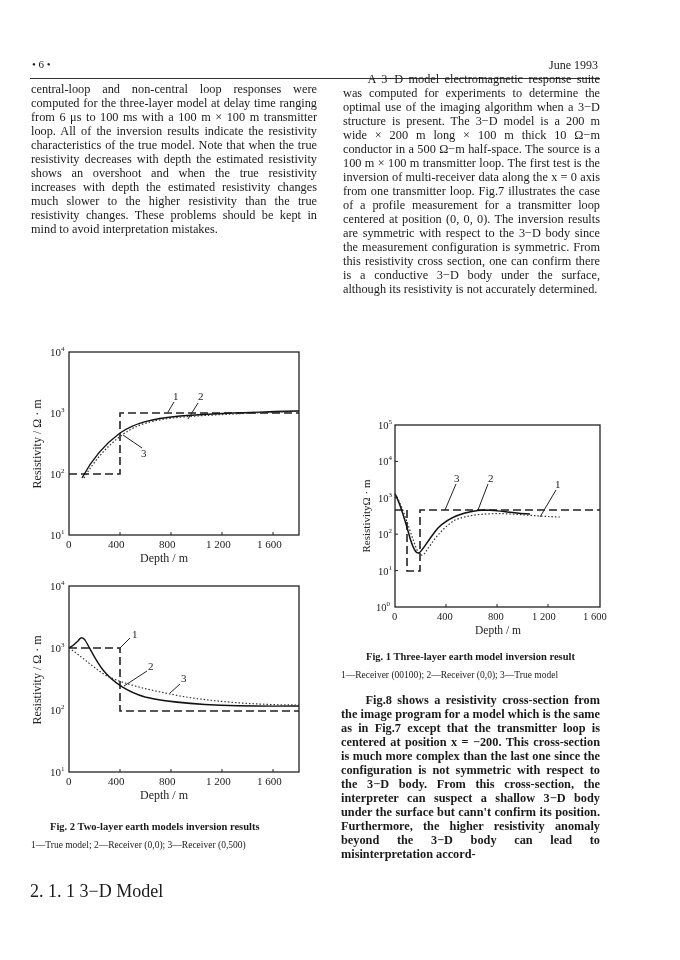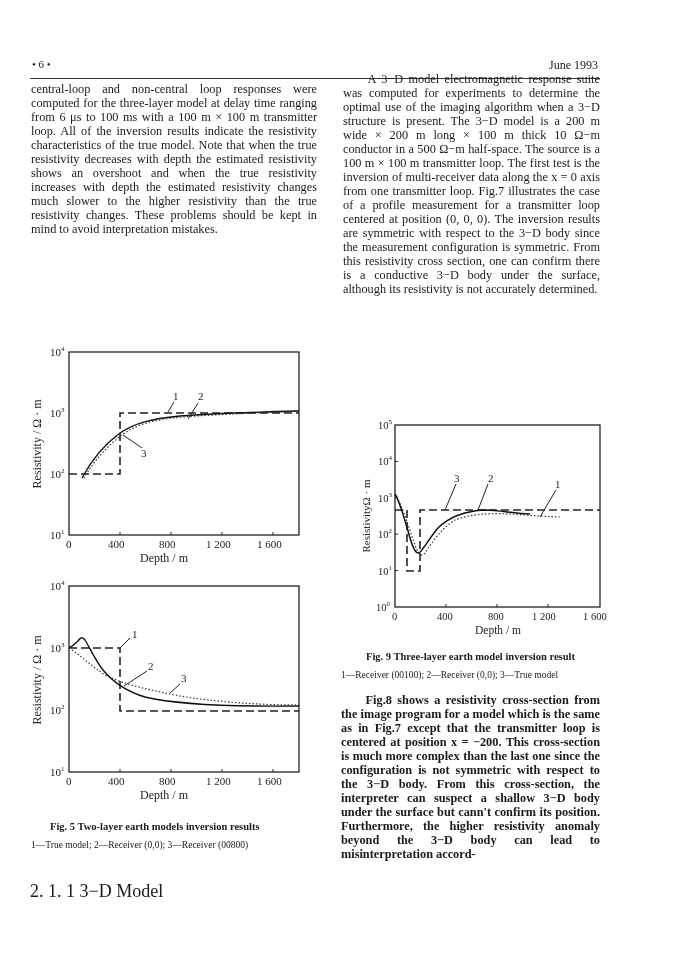--- a/index.html
+++ b/index.html
@@ -104,22 +104,22 @@
   <g font-size="11">
     <line x1="100" y1="68" x2="110" y2="58" stroke="#222"></line>
       <text x="112" y="58">1</text>
     <line x1="104" y1="106" x2="127" y2="91" stroke="#222"></line>
       <text x="128" y="90">2</text>
     <line x1="150" y1="113" x2="160" y2="104" stroke="#222"></line>
       <text x="161" y="102">3</text>
   </g>
 </svg>
 
-<div class="cap" style="left:50px;top:821px;">Fig. 5    Two-layer earth models inversion results</div>
-<div class="leg" style="left:31px;top:840px;">1—True model; 2—Receiver (0,0); 3—Receiver (00800)</div>
+<div class="cap" style="left:50px;top:821px;">Fig. 2    Two-layer earth models inversion results</div>
+<div class="leg" style="left:31px;top:840px;">1—True model; 2—Receiver (0,0); 3—Receiver (0,500)</div>
 
 <div class="sec">2. 1. 1    3−D Model</div>
 
 <svg class="fig" style="left:350px;top:410px" width="300" height="230" viewBox="0 0 300 230">
   <rect x="45" y="15" width="205" height="182" fill="none" stroke="#222" stroke-width="1.3"></rect>
 
   <g font-size="10.5">
     <text x="28" y="19">10<tspan font-size="7" dy="-5">5</tspan></text>
     <text x="28" y="55">10<tspan font-size="7" dy="-5">4</tspan></text>
     <text x="28" y="92">10<tspan font-size="7" dy="-5">3</tspan></text>
@@ -152,18 +152,18 @@
   <g font-size="11">
     <line x1="95" y1="100" x2="106" y2="74" stroke="#222"></line>
       <text x="104" y="72">3</text>
     <line x1="128" y1="100" x2="138" y2="74" stroke="#222"></line>
       <text x="138" y="72">2</text>
     <line x1="190" y1="107" x2="206" y2="80" stroke="#222"></line>
       <text x="205" y="78">1</text>
   </g>
 </svg>
 
-<div class="cap" style="left:366px;top:651px;">Fig. 9    Three-layer earth model inversion result</div>
+<div class="cap" style="left:366px;top:651px;">Fig. 1    Three-layer earth model inversion result</div>
 <div class="leg" style="left:341px;top:670px;">1—Receiver (00100); 2—Receiver (0,0); 3—True model</div>
 
 <div class="col c2b">
   <p class="ind">Fig.8 shows a resistivity cross-section from the image program for a model which is the same as in Fig.7 except that the transmitter loop is centered at position x = −200. This cross-section is much more complex than the last one since the configuration is not symmetric with respect to the 3−D body. From this cross-section, the interpreter can suspect a shallow 3−D body under the surface but cann't confirm its position. Furthermore, the higher resistivity anomaly beyond the 3−D body can lead to misinterpretation accord-</p>
 </div>
 
 </body></html>

